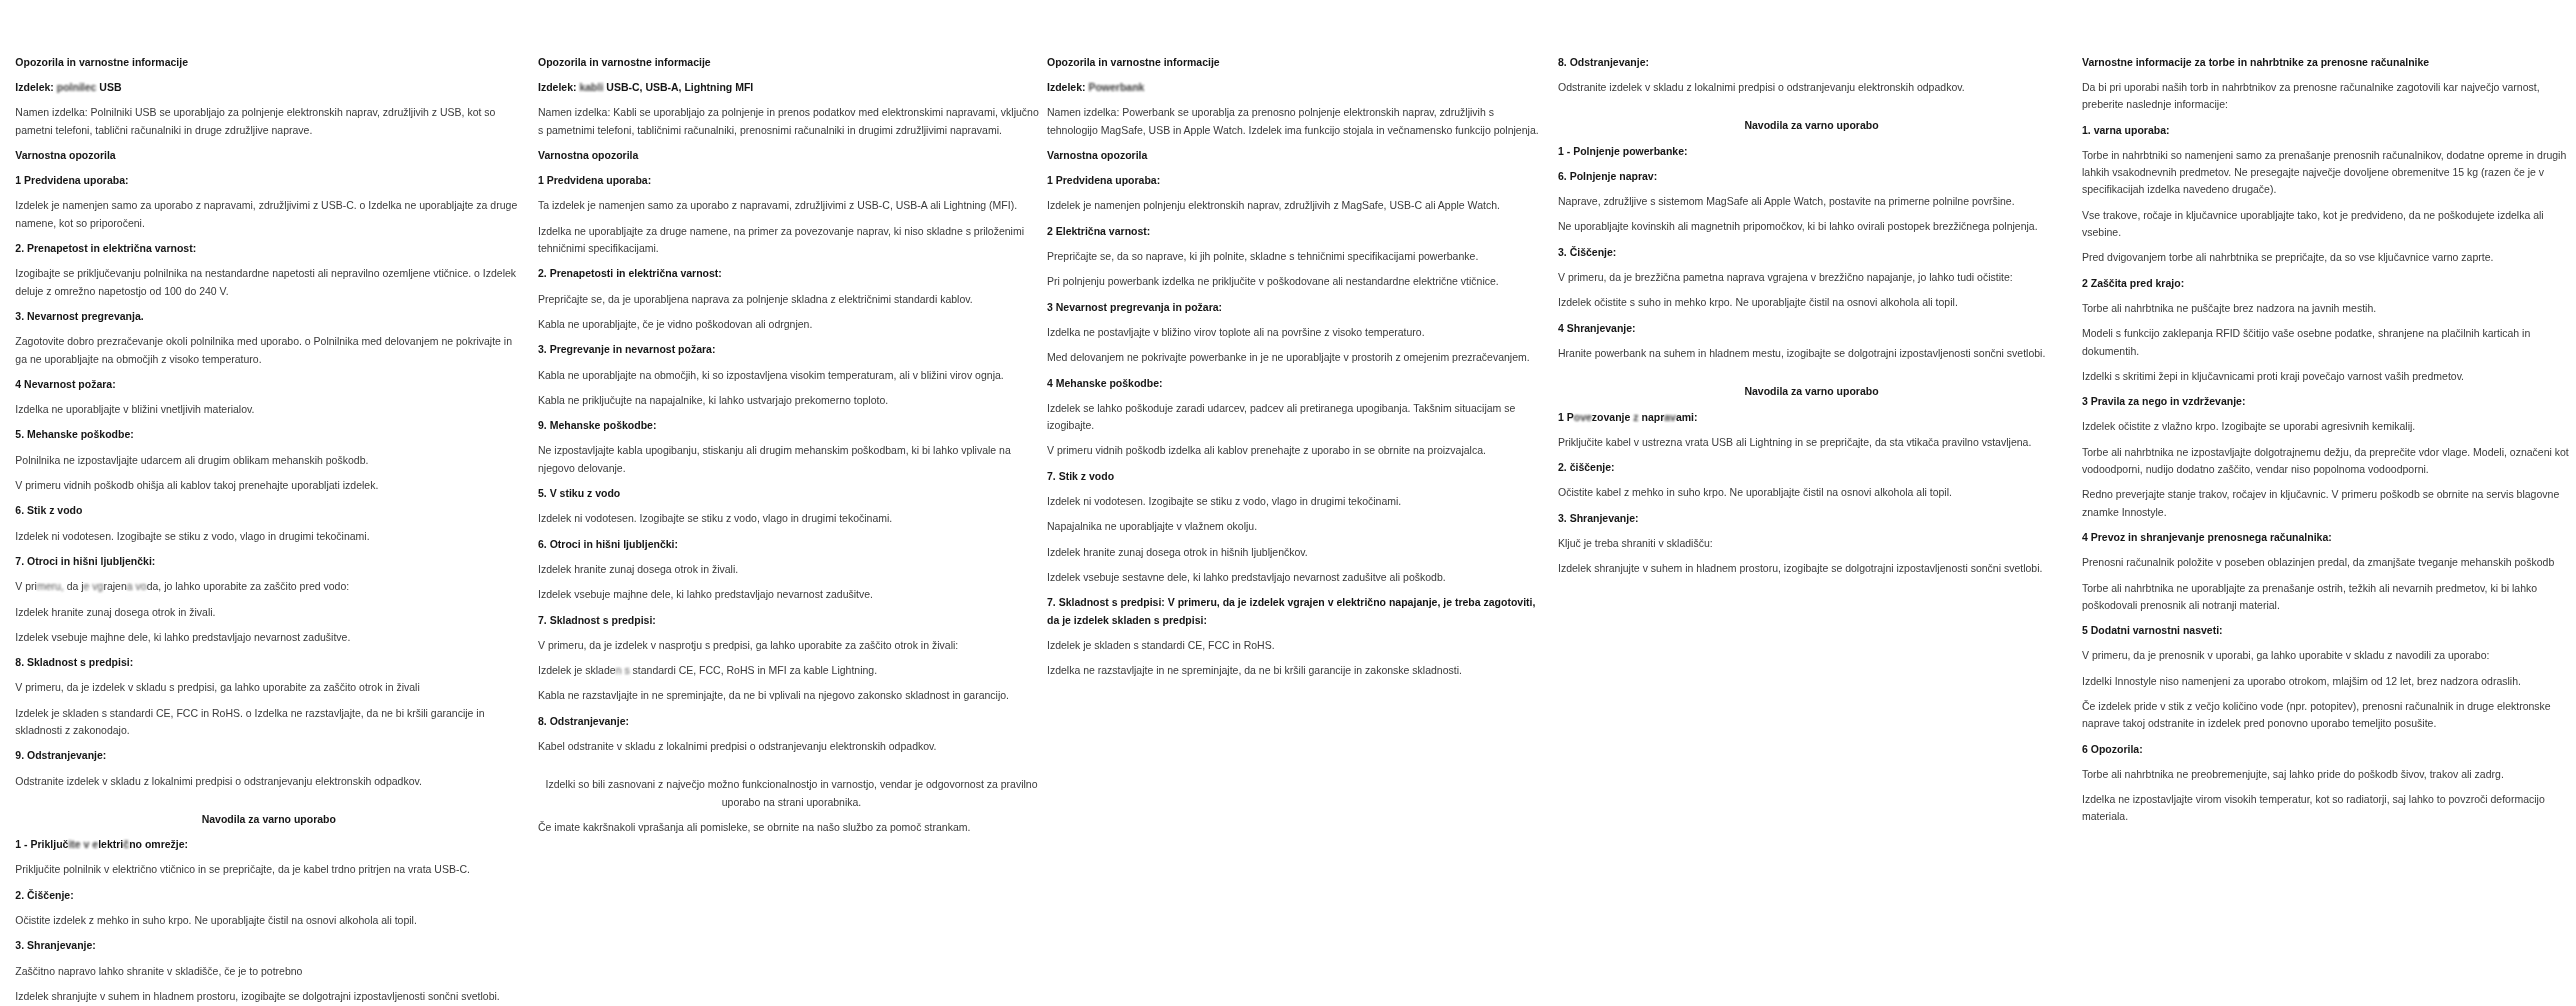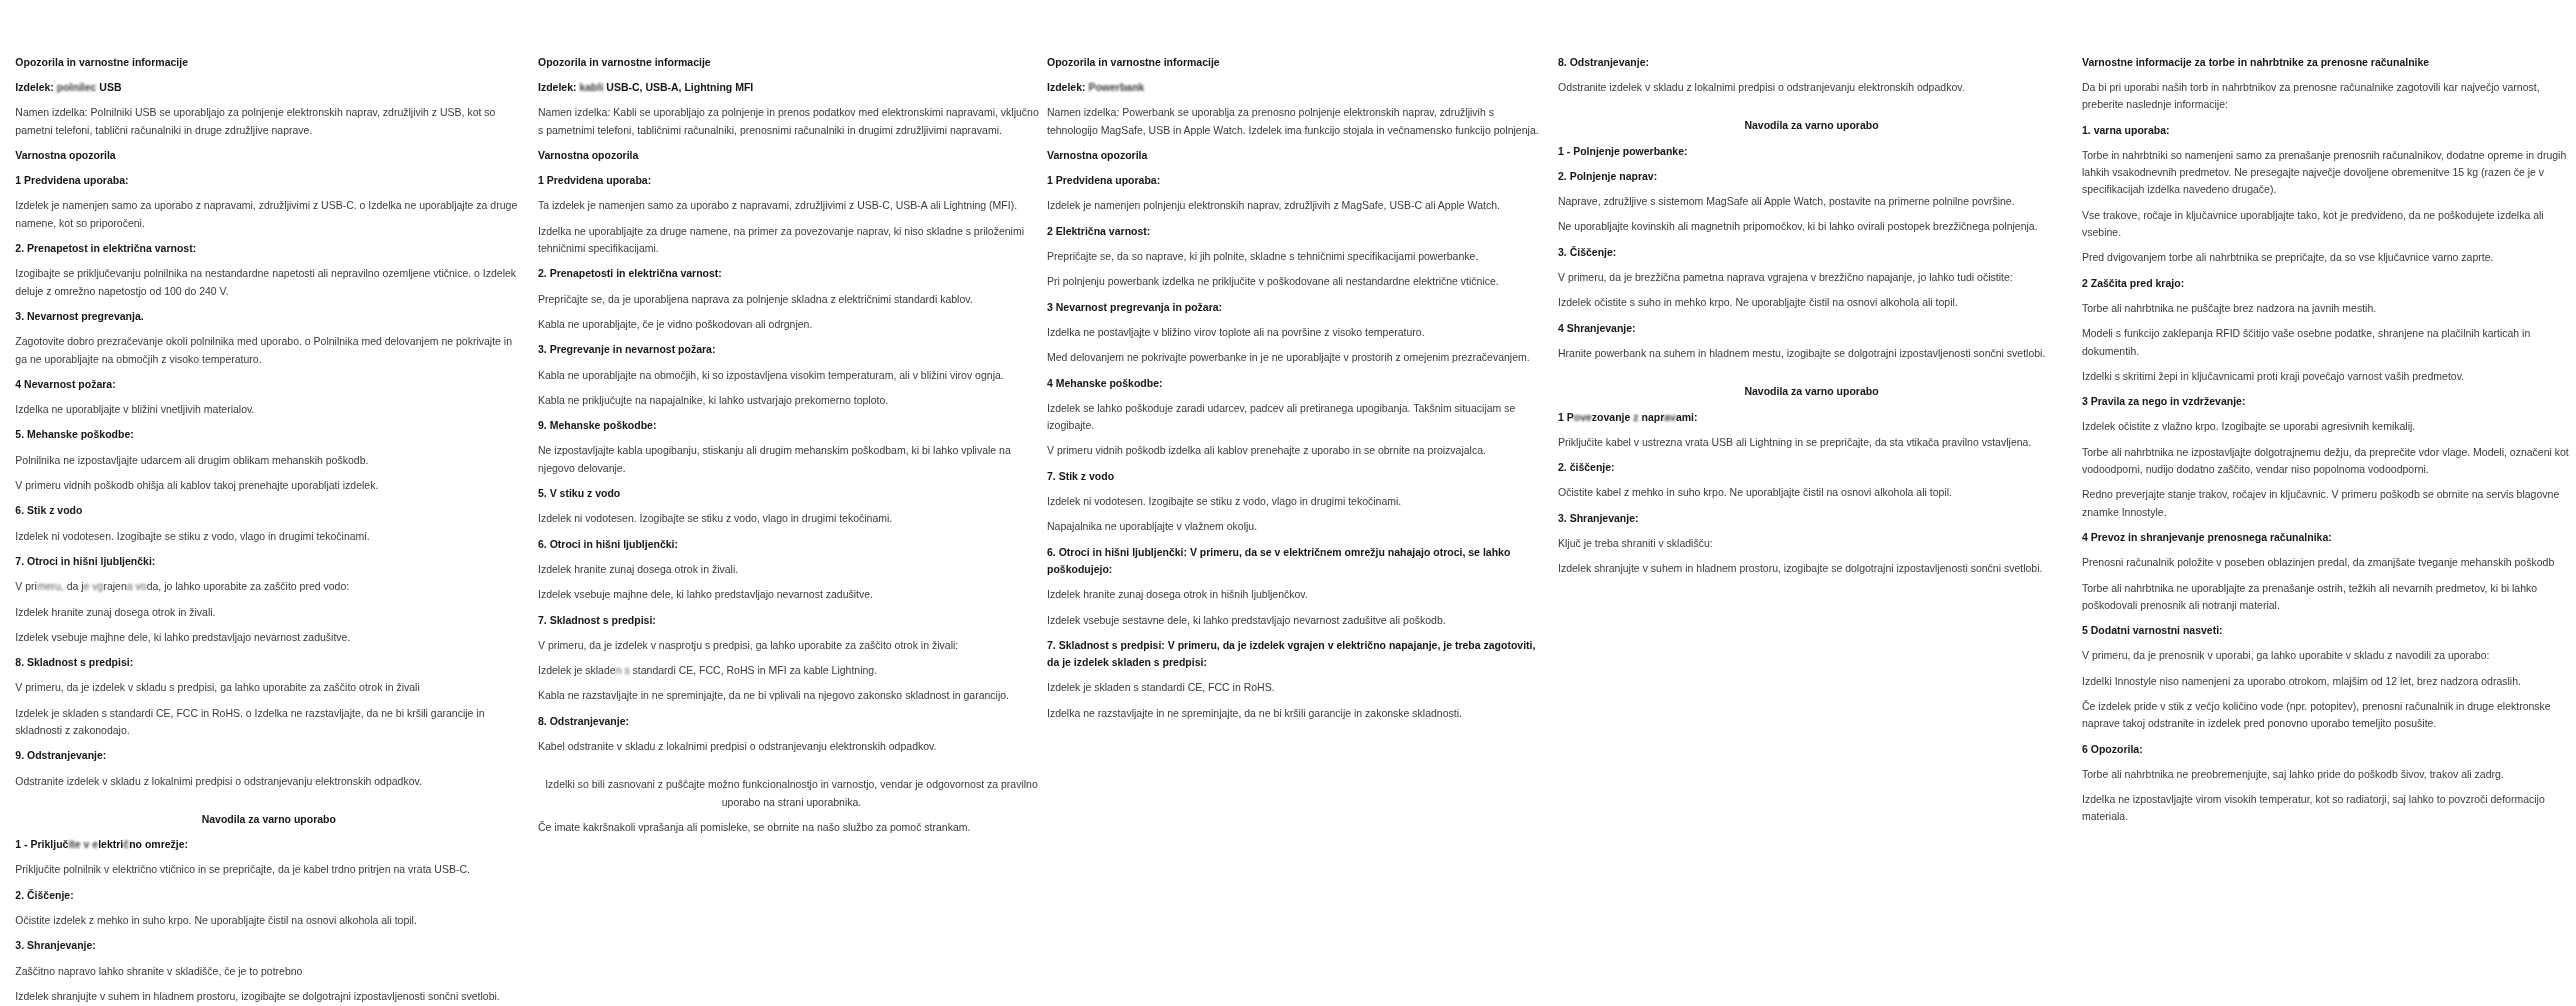--- a/index.html
+++ b/index.html
@@ -108,21 +108,21 @@
       <div class="p">Izdelek ni vodotesen. Izogibajte se stiku z vodo, vlago in drugimi tekočinami.</div>
       <div class="h2">6. Otroci in hišni ljubljenčki:</div>
       <div class="p">Izdelek hranite zunaj dosega otrok in živali.</div>
       <div class="p">Izdelek vsebuje majhne dele, ki lahko predstavljajo nevarnost zadušitve.</div>
       <div class="h2">7. Skladnost s predpisi:</div>
       <div class="p">V primeru, da je izdelek v nasprotju s predpisi, ga lahko uporabite za zaščito otrok in živali:</div>
       <div class="p">Izdelek je sklade<span class="blurred">n s</span> standardi CE, FCC, RoHS in MFI za kable Lightning.</div>
       <div class="p">Kabla ne razstavljajte in ne spreminjajte, da ne bi vplivali na njegovo zakonsko skladnost in garancijo.</div>
       <div class="h2">8. Odstranjevanje:</div>
       <div class="p">Kabel odstranite v skladu z lokalnimi predpisi o odstranjevanju elektronskih odpadkov.</div>
-      <div class="p space-before">Izdelki so bili zasnovani z puščajte možno funkcionalnostjo in varnostjo, vendar je odgovornost za pravilno uporabo na strani uporabnika.</div>
+      <div class="p space-before">Izdelki so bili zasnovani z največjo možno funkcionalnostjo in varnostjo, vendar je odgovornost za pravilno uporabo na strani uporabnika.</div>
       <div class="p">Če imate kakršnakoli vprašanja ali pomisleke, se obrnite na našo službo za pomoč strankam.</div>
     </section>
     <section class="column col-3">
       <div class="h1">Opozorila in varnostne informacije</div>
       <div class="h2">Izdelek: <span class="blurred">Powerbank</span></div>
       <div class="p">Namen izdelka: Powerbank se uporablja za prenosno polnjenje elektronskih naprav, združljivih s tehnologijo MagSafe, USB in Apple Watch. Izdelek ima funkcijo stojala in večnamensko funkcijo polnjenja.</div>
       <div class="h2">Varnostna opozorila</div>
       <div class="h2">1 Predvidena uporaba:</div>
       <div class="p">Izdelek je namenjen polnjenju elektronskih naprav, združljivih z MagSafe, USB-C ali Apple Watch.</div>
       <div class="h2">2 Električna varnost:</div>
@@ -130,33 +130,32 @@
       <div class="p">Pri polnjenju powerbank izdelka ne priključite v poškodovane ali nestandardne električne vtičnice.</div>
       <div class="h2">3 Nevarnost pregrevanja in požara:</div>
       <div class="p">Izdelka ne postavljajte v bližino virov toplote ali na površine z visoko temperaturo.</div>
       <div class="p">Med delovanjem ne pokrivajte powerbanke in je ne uporabljajte v prostorih z omejenim prezračevanjem.</div>
       <div class="h2">4 Mehanske poškodbe:</div>
       <div class="p">Izdelek se lahko poškoduje zaradi udarcev, padcev ali pretiranega upogibanja. Takšnim situacijam se izogibajte.</div>
       <div class="p">V primeru vidnih poškodb izdelka ali kablov prenehajte z uporabo in se obrnite na proizvajalca.</div>
       <div class="h2">7. Stik z vodo</div>
       <div class="p">Izdelek ni vodotesen. Izogibajte se stiku z vodo, vlago in drugimi tekočinami.</div>
       <div class="p">Napajalnika ne uporabljajte v vlažnem okolju.</div>
-      <div class="h2">6. Otroci in hišni ljubljenčki: V primeru, da se v električnem omrežju nahajajo otroci, se lahko poškodujejo:</div>
       <div class="p">Izdelek hranite zunaj dosega otrok in hišnih ljubljenčkov.</div>
       <div class="p">Izdelek vsebuje sestavne dele, ki lahko predstavljajo nevarnost zadušitve ali poškodb.</div>
       <div class="h2">7. Skladnost s predpisi: V primeru, da je izdelek vgrajen v električno napajanje, je treba zagotoviti, da je izdelek skladen s predpisi:</div>
       <div class="p">Izdelek je skladen s standardi CE, FCC in RoHS.</div>
       <div class="p">Izdelka ne razstavljajte in ne spreminjajte, da ne bi kršili garancije in zakonske skladnosti.</div>
     </section>
     <section class="column col-4">
       <div class="h2">8. Odstranjevanje:</div>
       <div class="p">Odstranite izdelek v skladu z lokalnimi predpisi o odstranjevanju elektronskih odpadkov.</div>
       <div class="h2 space-before">Navodila za varno uporabo</div>
       <div class="h2">1 - Polnjenje powerbanke:</div>
-      <div class="h2">2. Polnjenje naprav:</div>
+      <div class="h2">6. Polnjenje naprav:</div>
       <div class="p">Naprave, združljive s sistemom MagSafe ali Apple Watch, postavite na primerne polnilne površine.</div>
       <div class="p">Ne uporabljajte kovinskih ali magnetnih pripomočkov, ki bi lahko ovirali postopek brezžičnega polnjenja.</div>
       <div class="h2">3. Čiščenje:</div>
       <div class="p">V primeru, da je brezžična pametna naprava vgrajena v brezžično napajanje, jo lahko tudi očistite:</div>
       <div class="p">Izdelek očistite s suho in mehko krpo. Ne uporabljajte čistil na osnovi alkohola ali topil.</div>
       <div class="h2">4 Shranjevanje:</div>
       <div class="p">Hranite powerbank na suhem in hladnem mestu, izogibajte se dolgotrajni izpostavljenosti sončni svetlobi.</div>
       <div class="h2 space-before">Navodila za varno uporabo</div>
       <div class="h2">1 P<span class="blurred">ove</span>zovanje <span class="blurred">z</span> napr<span class="blurred">av</span>ami:</div>
       <div class="p">Priključite kabel v ustrezna vrata USB ali Lightning in se prepričajte, da sta vtikača pravilno vstavljena.</div>

